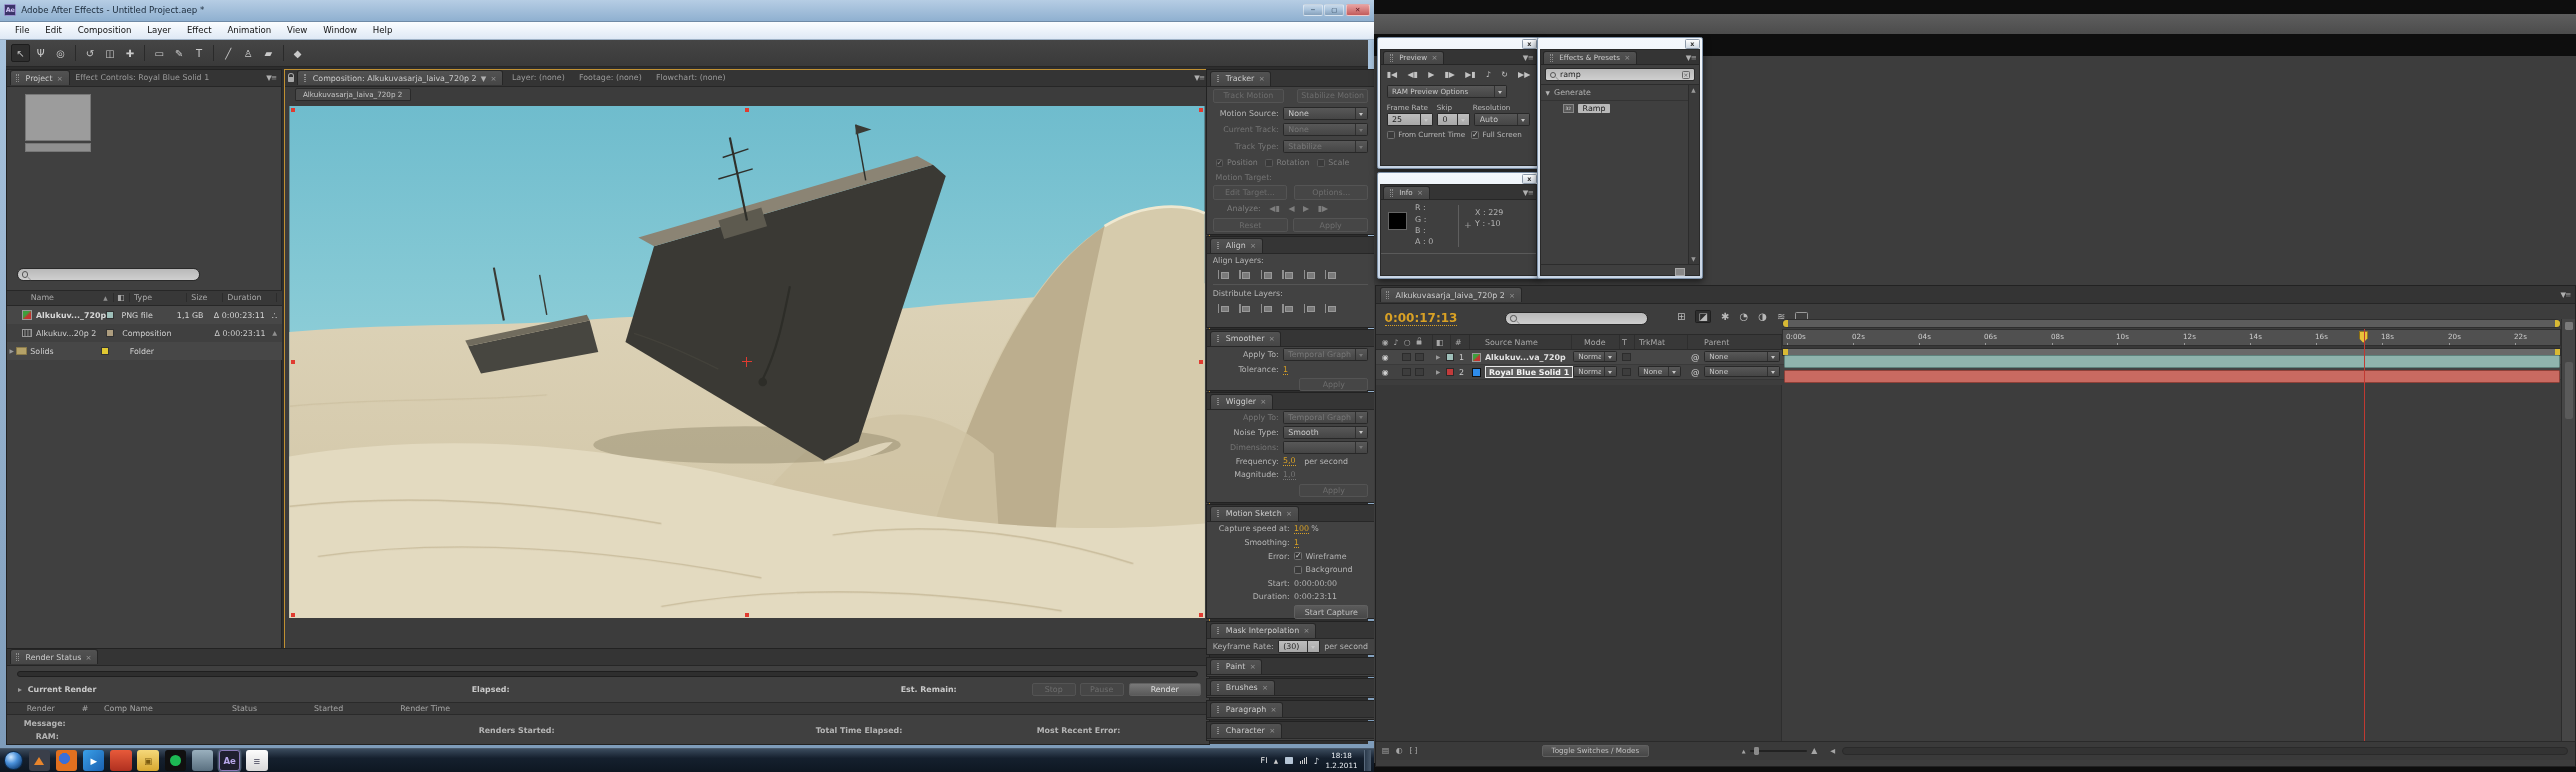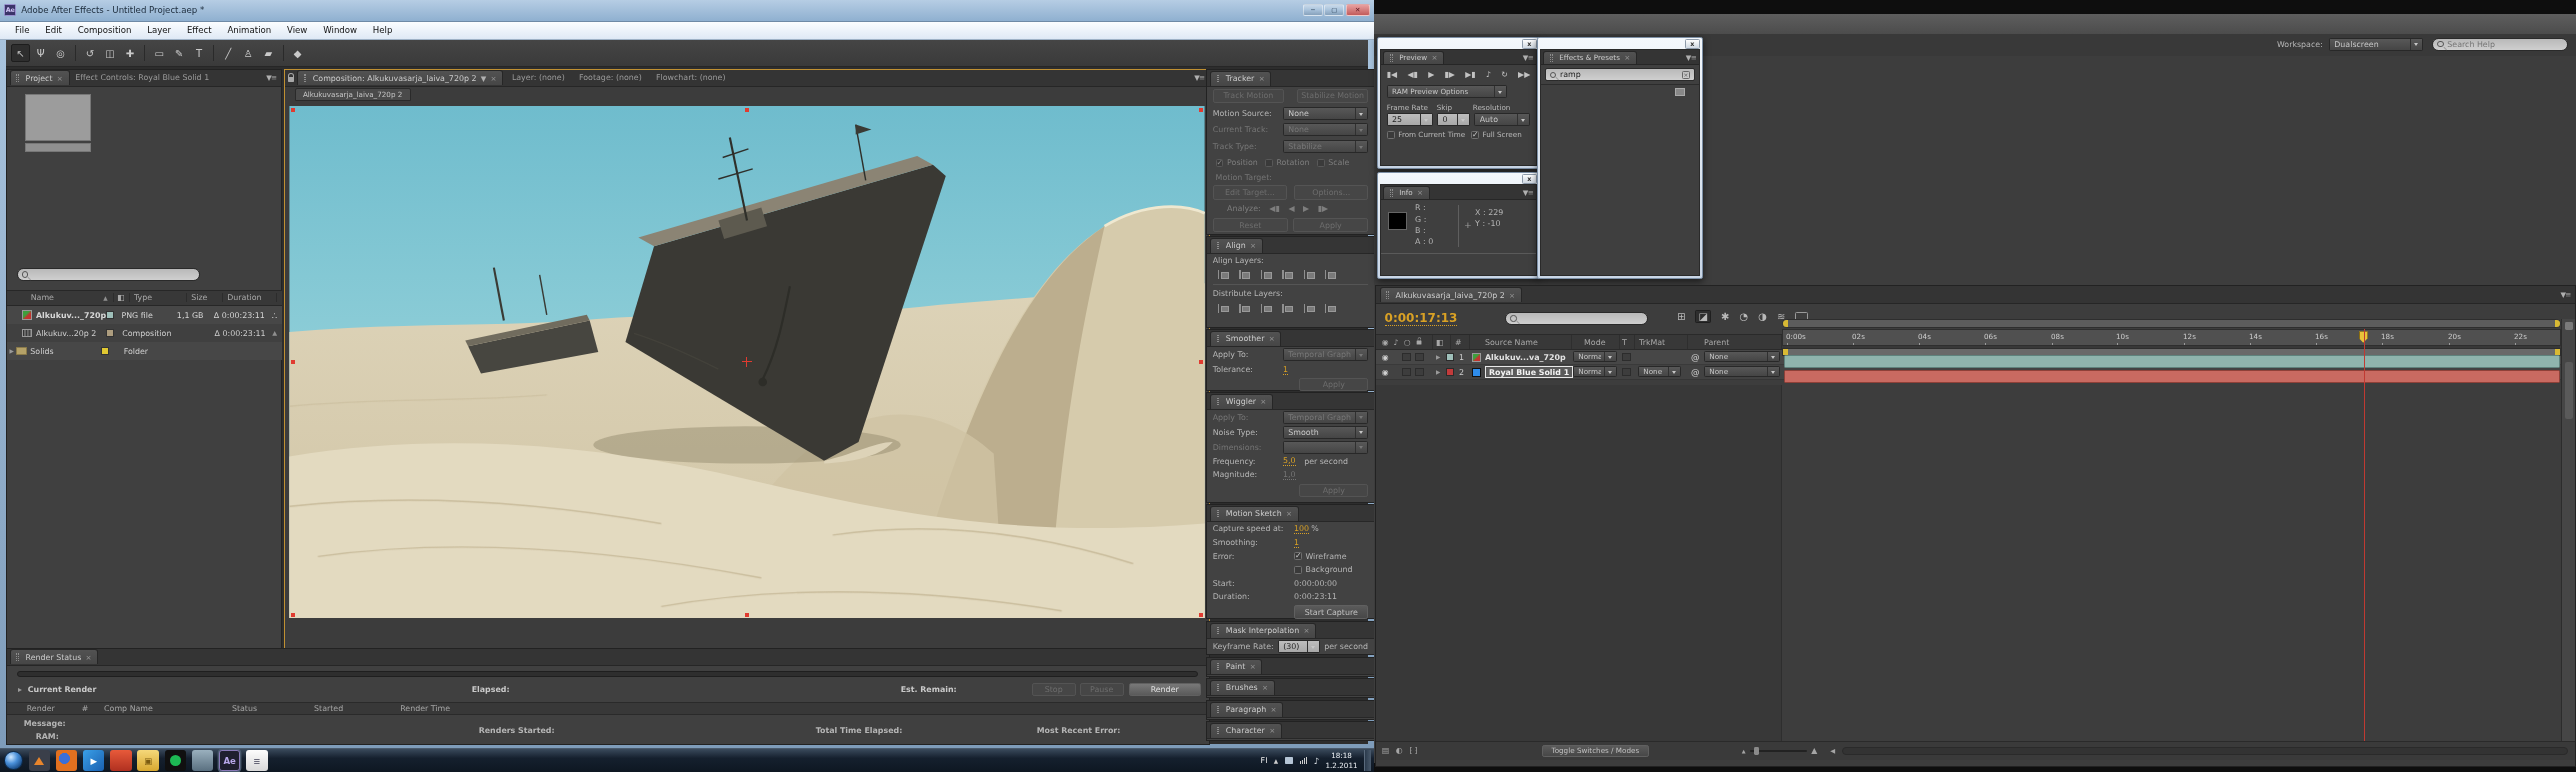--- a/index.html
+++ b/index.html
@@ -37,21 +37,21 @@
 
 .lck{width:6.4px;height:5px;background:#a8a8a8;border-radius:0.7px;position:relative;display:inline-block;margin-top:3.6px}
 .lck::before{content:"";position:absolute;left:0.7px;top:-3.6px;width:3.6px;height:3.6px;border:1.4px solid #a8a8a8;border-bottom:none;border-radius:2.9px 2.9px 0 0}
 
 .sin{background:linear-gradient(#b9b9b9,#cfcfcf);border:0.7px solid #2a2a2a;border-radius:6.4px;height:13px;display:flex;align-items:center;padding:0 4.3px;gap:3.6px}
 .sin input{background:none;border:none;outline:none;font-size:7.9px;color:#222;width:100%;font-family:inherit}
 
 .dp{position:absolute;left:1206px;width:169px;background:#424242;border:0.7px solid #222}
 .dp .thead{height:16.5px;background:#353535;border-bottom:0.7px solid #272727;display:flex;align-items:flex-end;padding-left:2.9px}
 .row{display:flex;align-items:center;height:16.5px;padding:0 5.7px}
-.row .l{width:66px;margin-right:4.3px;flex:none}
+.row .l{width:66px;text-align:right;margin-right:4.3px;flex:none}
 
 .ali{width:14.3px;height:10px;position:relative;display:inline-block;margin:0 3.6px}
 .ali::before{content:"";position:absolute;left:1.4px;top:0.7px;width:1.4px;height:8.6px;background:#8f8f8f}
 .ali::after{content:"";position:absolute;left:4.3px;top:2.9px;width:6.4px;height:4.3px;background:#7a7a7a;border:0.7px solid #999}
 
 .fw{position:absolute;background:linear-gradient(#f4f8fc,#c9d6e6);border:0.7px solid #7d90a6;border-radius:2.1px;box-shadow:0 2.1px 7.2px rgba(0,0,0,.55);padding:11.4px 2.1px 2.1px 2.1px}
 .fwx{position:absolute;top:1.4px;right:2.1px;width:15px;height:9.3px;background:linear-gradient(#fdfdfd,#cfd8e2);border:0.7px solid #8d9aa9;border-radius:1.4px;color:#333;font-size:6.4px;display:flex;align-items:center;justify-content:center;font-weight:bold}
 .fwin{background:#3f3f3f;border:0.7px solid #2a2a2a;height:100%;position:relative}
 
 .sep{width:0.7px;background:#2e2e2e;position:absolute;top:0;bottom:0}
@@ -161,21 +161,21 @@
           <span style="width:59px;padding-left:7.9px">Composition</span>
           <span style="width:37px;padding-left:4.3px"></span>
           <span style="width:62px;padding-left:4.3px">Δ 0:00:23:11</span>
           <span style="color:#8f8f8f;font-size:6.4px">▲</span>
         </div>
         <div class="a f" style="left:0;top:272px;width:275px;height:18px;background:#474747;color:#cfcfcf">
           <span style="color:#9a9a9a;font-size:5.7px;margin-left:2.9px">▶</span>
           <span style="width:10.7px;height:7.9px;margin-left:2.1px;background:#b5a268;border:0.7px solid #8a7a4a;border-radius:0.7px;position:relative;flex:none"></span>
           <span style="padding-left:3.6px;width:74px">Solids</span>
           <span style="width:7.9px;height:7.9px;background:#e0c832;border:0.7px solid #333;flex:none"></span>
-          <span style="width:59px;padding-left:15px">Folder</span>
+          <span style="width:59px;padding-left:21px">Folder</span>
         </div>
 
         <div class="a f" style="left:0;top:588px;width:275px;height:16.5px;background:#383838;border-top:0.7px solid #262626;padding-left:5.7px;gap:7.2px;color:#9c9c9c">
           <span>▦ ▧</span>
           <span>8 bpc</span>
           <span style="width:8.6px;height:8.6px;border:0.7px solid #8a8a8a;border-radius:0.7px"></span>
         </div>
       </div>
 
       <div class="a" style="left:278px;top:29px;width:926px;height:605px;background:#3c3c3c;border:0.7px solid #c09032">
@@ -638,33 +638,20 @@
             <div>18:18</div>
             <div>1.2.2011</div>
           </span>
         <span style="width:7.2px;height:21.5px;background:linear-gradient(90deg,#2a3a4c,#4a5a6c);border-left:0.7px solid #5a6a7c"></span>
       </span>
     </div>
   </div>
 
   <div class="a" style="left:1374px;top:0;width:1202px;height:773px;background:#0e0e0e">
     <div class="a" style="left:0;top:14.3px;width:1202px;height:20px;background:linear-gradient(#5e5e5e,#4c4c4c)"></div>
-    <div class="a" style="left:0;top:34px;width:1202px;height:21.5px;background:#393939">
-      <span class="a lbl" style="left:903px;top:5.7px">Workspace:</span>
-      <span class="dd a" style="left:955px;top:3.6px;width:94px">
-          <span class="v">Dualscreen</span>
-          <span class="ar">
-            <i></i>
-          </span>
-        </span>
-      <span class="sin a" style="left:1058px;top:3.6px;width:136px">
-          <span class="mag" style="border-color:#555"></span>
-          <input style="color: rgb(51, 51, 51);" placeholder="Search Help">
-        </span>
-    </div>
     <div class="a" style="left:0;top:56px;width:1202px;height:707px;background:#3d3d3d"></div>
   </div>
 
   <div class="fw" style="left:1377px;top:37px;width:163px;height:132px">
     <span class="fwx">x</span>
     <div class="fwin">
       <div class="f" style="height:15px;background:#343434;border-bottom:0.7px solid #262626;padding-left:2.1px">
         <span class="tab" style="height:13.6px;font-size:7.2px">
             <span class="grip"></span>
             <span>Preview</span>
@@ -759,20 +746,35 @@
             <span class="x">×</span>
           </span>
         <span class="pm" style="margin-left:auto;margin-right:2.9px">▼≡</span>
       </div>
       <div class="f" style="padding:2.9px 3.6px">
         <span class="sin" style="width:100%;border-radius:2.1px">
           <span class="mag" style="border-color:#555"></span>
           <input value="ramp" style="">
           <span style="width:9.3px;height:7.9px;border:0.7px solid #666;border-radius:1.4px;color:#555;font-size:5.7px;display:flex;align-items:center;justify-content:center">×</span>
         </span>
+      </div>
+      <div style="position:relative;height:180px;border-top:0.7px solid #2c2c2c">
+        <div class="f" style="height:15.7px;border-bottom:0.7px solid #333;padding-left:4.3px;gap:4.3px">
+          <span style="color:#b5b5b5;font-size:5.7px">▼</span>
+          <span class="lbl">Generate</span>
+        </div>
+        <div class="f" style="height:15.7px;padding-left:21.5px;gap:4.3px">
+          <span style="width:11.4px;height:8.6px;background:#5a5a5a;border:0.7px solid #888;font-size:4.3px;color:#ddd;text-align:center;line-height:8.6px">32</span>
+          <span style="background:#b9b9b9;color:#1a1a1a;padding:0 4.3px;border-radius:0.7px">Ramp</span>
+        </div>
+
+        <div class="a" style="right:0;top:0;width:10.7px;height:100%;background:#3a3a3a;border-left:0.7px solid #2c2c2c">
+          <span class="a" style="left:2.1px;top:2.1px;color:#9a9a9a;font-size:5.7px">▲</span>
+          <span class="a" style="left:2.1px;bottom:2.1px;color:#9a9a9a;font-size:5.7px">▼</span>
+        </div>
       </div>
       <div class="f" style="height:14.3px;border-top:0.7px solid #2c2c2c;justify-content:flex-end;padding-right:14.3px">
         <span style="width:9.3px;height:7.9px;background:#888;border:0.7px solid #aaa"></span>
       </div>
     </div>
   </div>
 
   <div class="a" style="left:1375px;top:285px;width:1201px;height:482px;background:#3d3d3d;border:0.7px solid #222">
     <div class="f" style="height:18px;background:#343434;border-bottom:0.7px solid #262626;padding-left:3.6px">
       <span class="tab">

